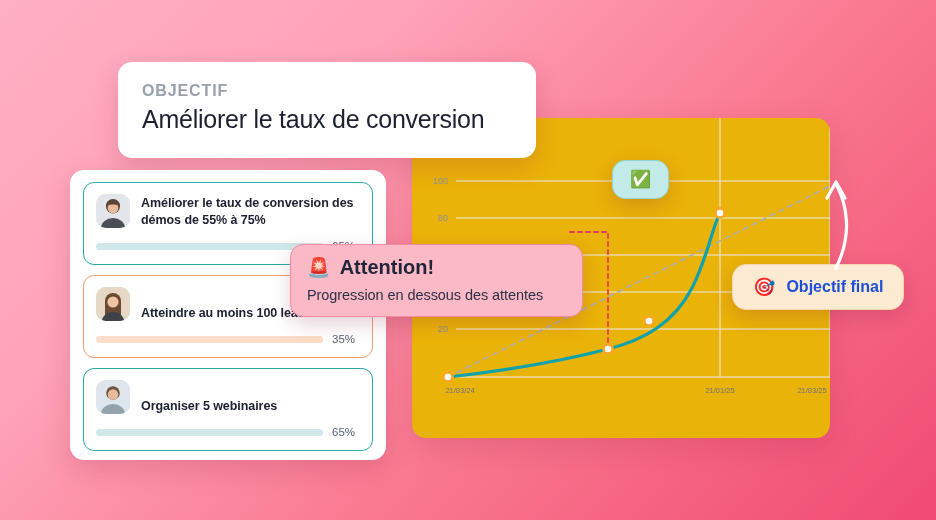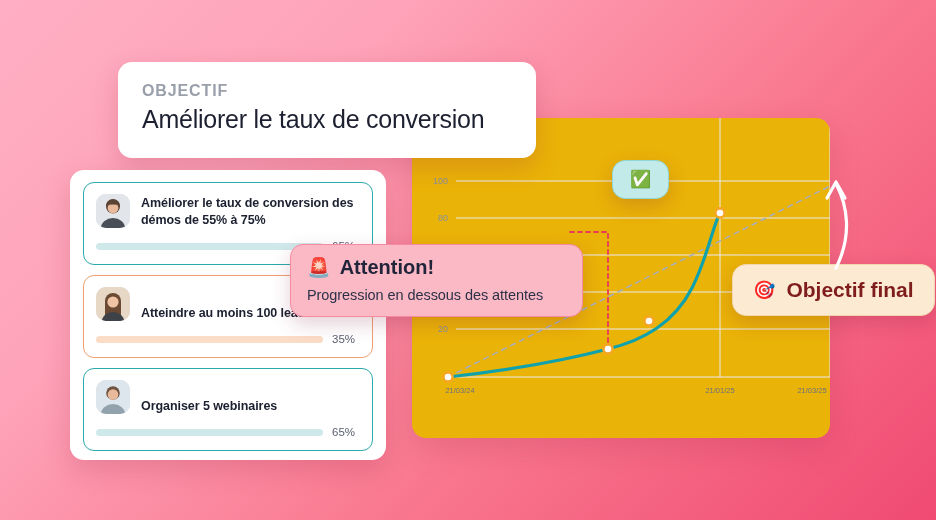--- a/index.html
+++ b/index.html
@@ -115,21 +115,21 @@
   .succ-text { font-size: 17px; font-weight: 700; color: #21253A; }
 
   .toast-goal {
     left: 732px; top: 264px;
     padding: 13px 20px; gap: 11px;
     background: #FCEBD2;
     border: 1.2px solid #F3D6AE;
     border-radius: 14px;
   }
   .goal-emoji { font-size: 18px; line-height: 1; }
-  .goal-badge-text { font-size: 21px; font-weight: 700; color: #7f1d1d; }
+  .goal-badge-text { font-size: 16px; font-weight: 700; color: #1d4ed8; }
 
   
   .arrow-layer { position: absolute; inset: 0; pointer-events: none; }
 </style>
 </head>
 <body>
 
 <div class="chart-panel">
   <svg class="chart-svg" viewBox="0 0 418 320">
 

